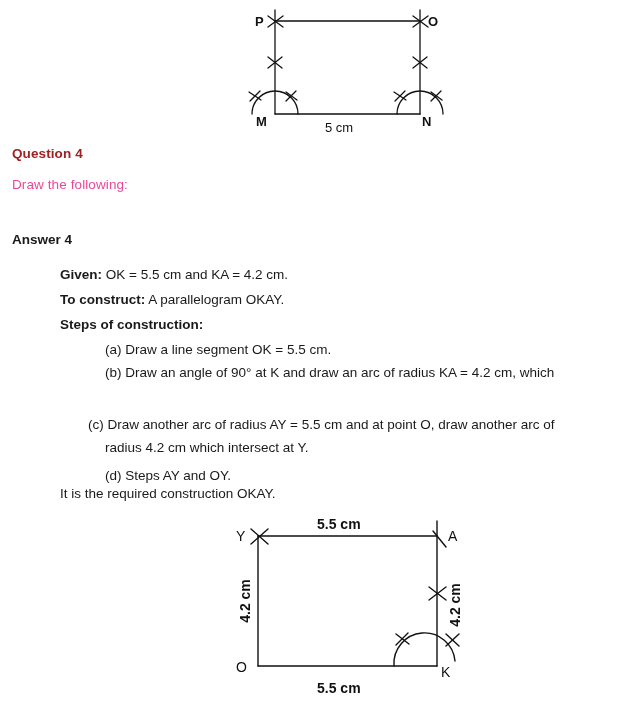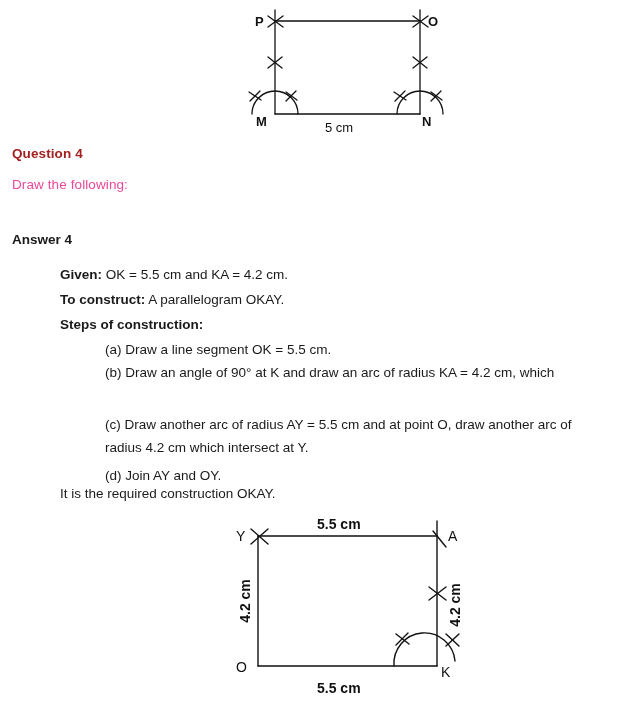--- a/index.html
+++ b/index.html
@@ -71,21 +71,21 @@
   }
   .a-line b { font-weight: bold; }
 
   #given-line      { left: 60px;  top: 264px; }
   #construct-line  { left: 60px;  top: 289px; }
   #steps-label     { left: 60px;  top: 314px; }
 
   #step-a          { left: 105px; top: 339px; }
   #step-b          { left: 105px; top: 362px; }
   #step-b-cont     { left: 105px; top: 385px; }
-  #step-c          { left: 105px; top: 414px; }
+  #step-c          { left: 88px; top: 414px; }
   #step-c-cont     { left: 105px; top: 437px; }
   #step-d          { left: 105px; top: 465px; }
   #closing-line    { left: 60px;  top: 483px; }
 </style>
 </head>
 <body>
 
 <div class="page">
 
   <div class="figure" id="figure-top">
@@ -150,21 +150,21 @@
   </div>
 
   <div class="a-line" id="steps-label">
     <b>Steps of construction:</b>
   </div>
 
   <div class="a-line" id="step-a">(a) Draw a line segment OK = 5.5 cm.</div>
   <div class="a-line" id="step-b">(b) Draw an angle of 90° at K and draw an arc of radius KA = 4.2 cm, which</div>
   <div class="a-line" id="step-c">(c) Draw another arc of radius AY = 5.5 cm and at point O, draw another arc of</div>
   <div class="a-line" id="step-c-cont">radius 4.2 cm which intersect at Y.</div>
-  <div class="a-line" id="step-d">(d) Join AY and OY.</div>
+  <div class="a-line" id="step-d">(d) Steps AY and OY.</div>
   <div class="a-line" id="closing-line">It is the required construction OKAY.</div>
 
   <div class="figure" id="figure-bottom">
     <svg width="629" height="200" viewBox="0 0 629 200" xmlns="http://www.w3.org/2000/svg">
       <g stroke="#111111" fill="none" stroke-width="1.4" stroke-linecap="round">
 
         <line x1="258" y1="31" x2="437" y2="31"></line>
 
         <line x1="258" y1="161" x2="437" y2="161"></line>
 

